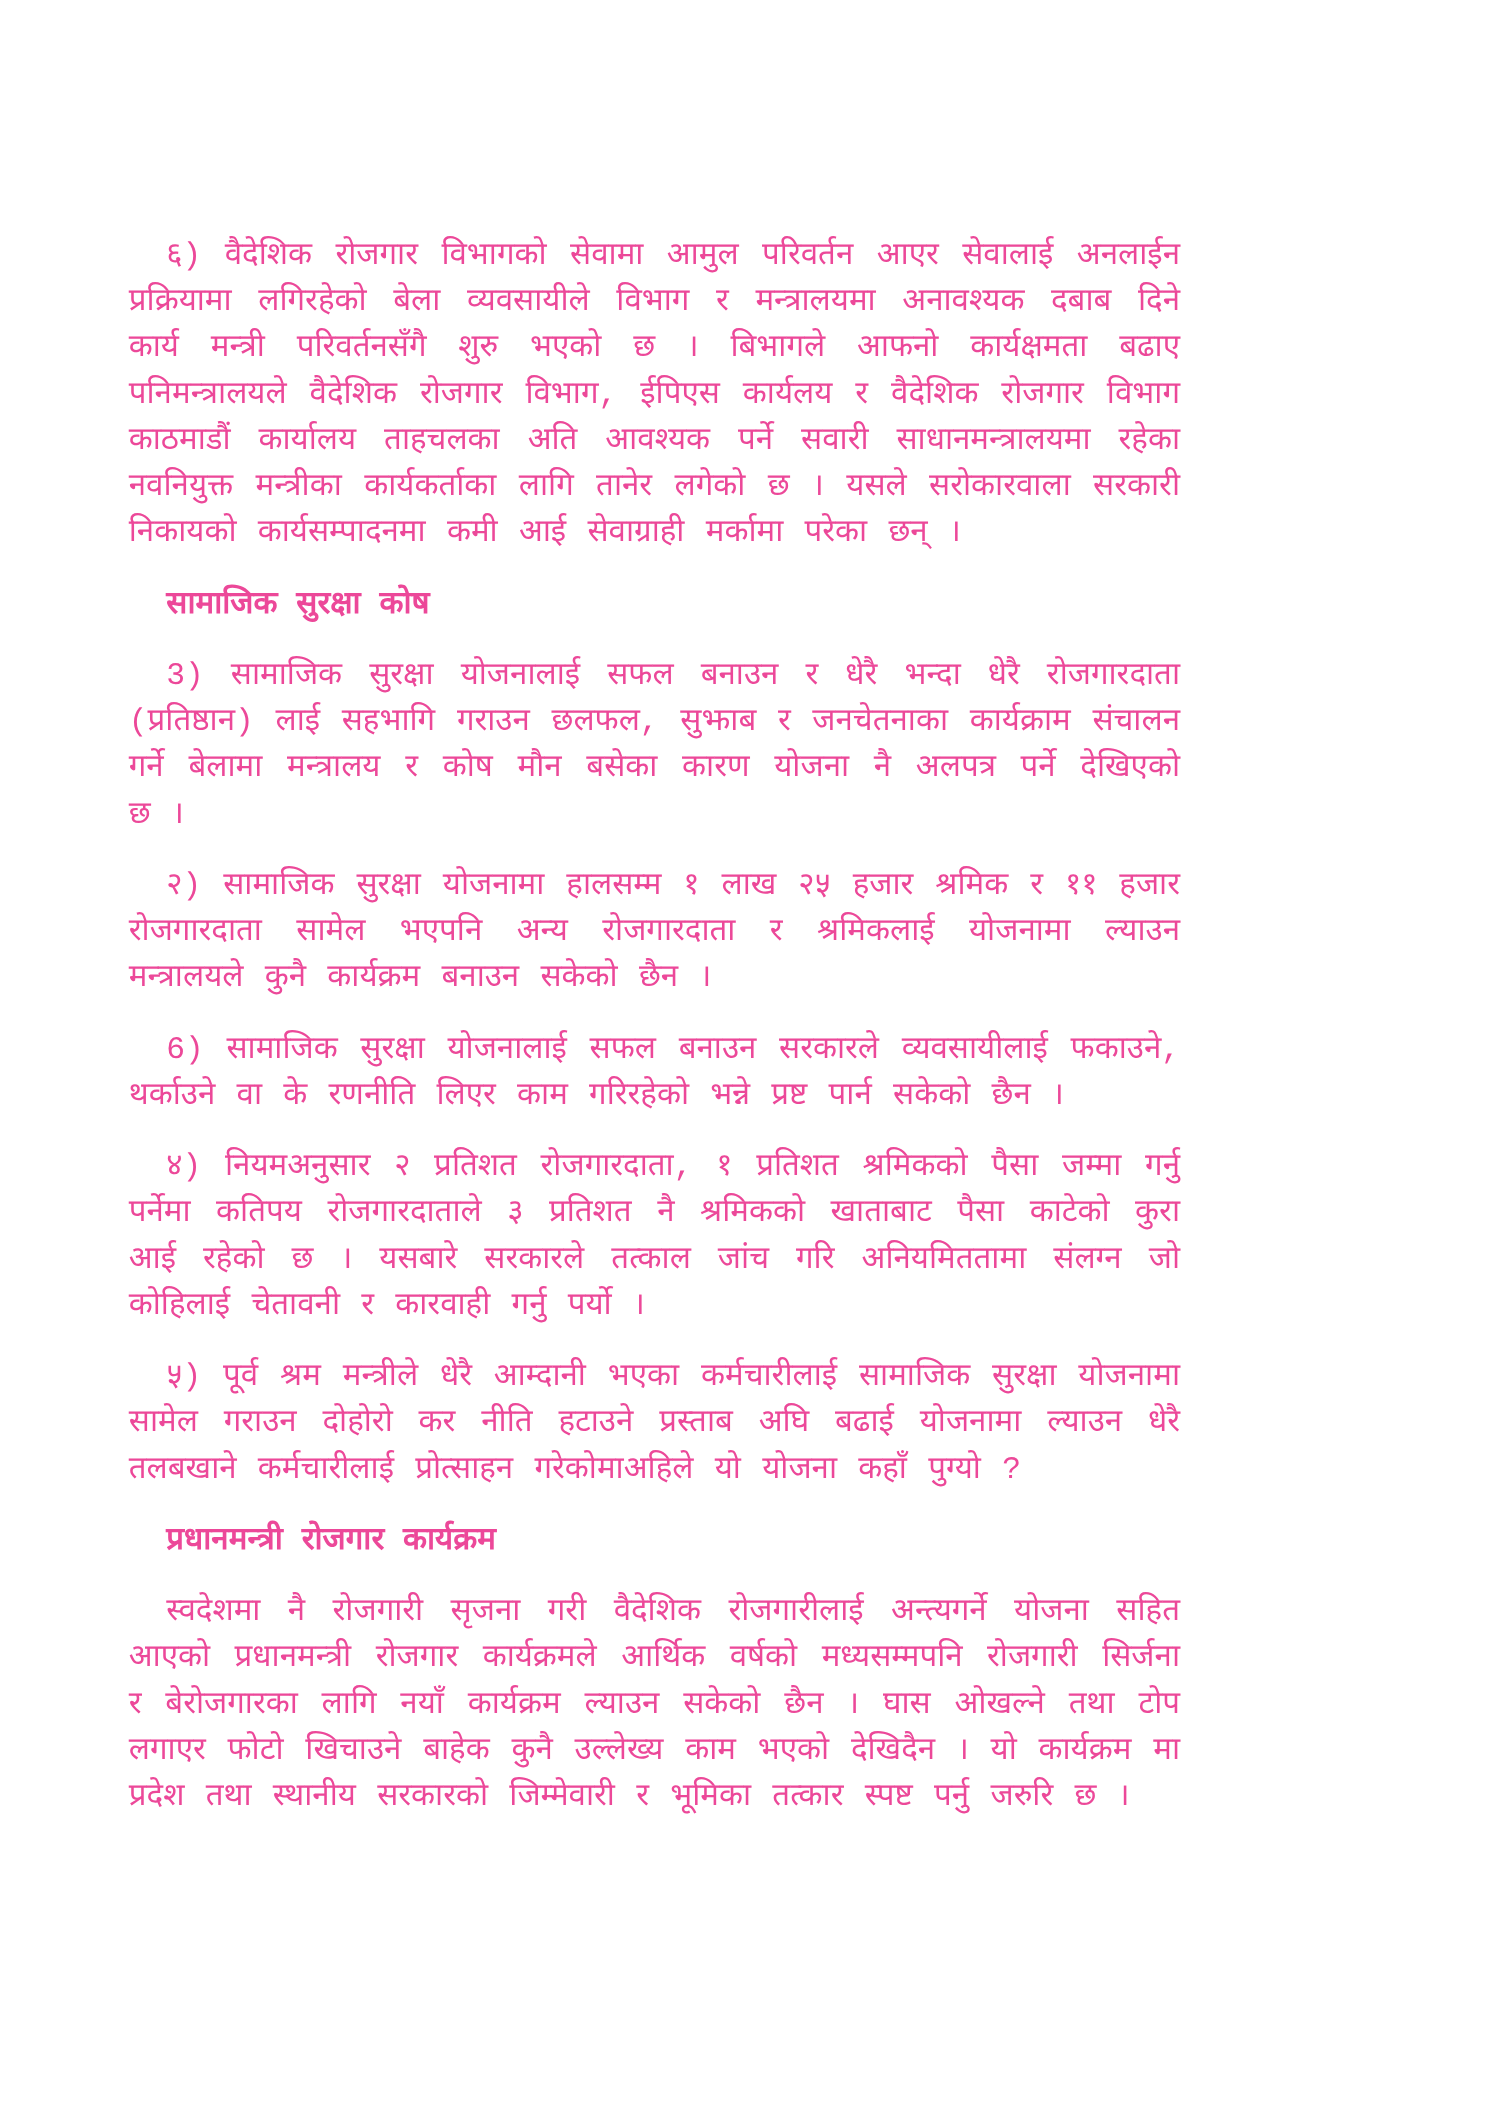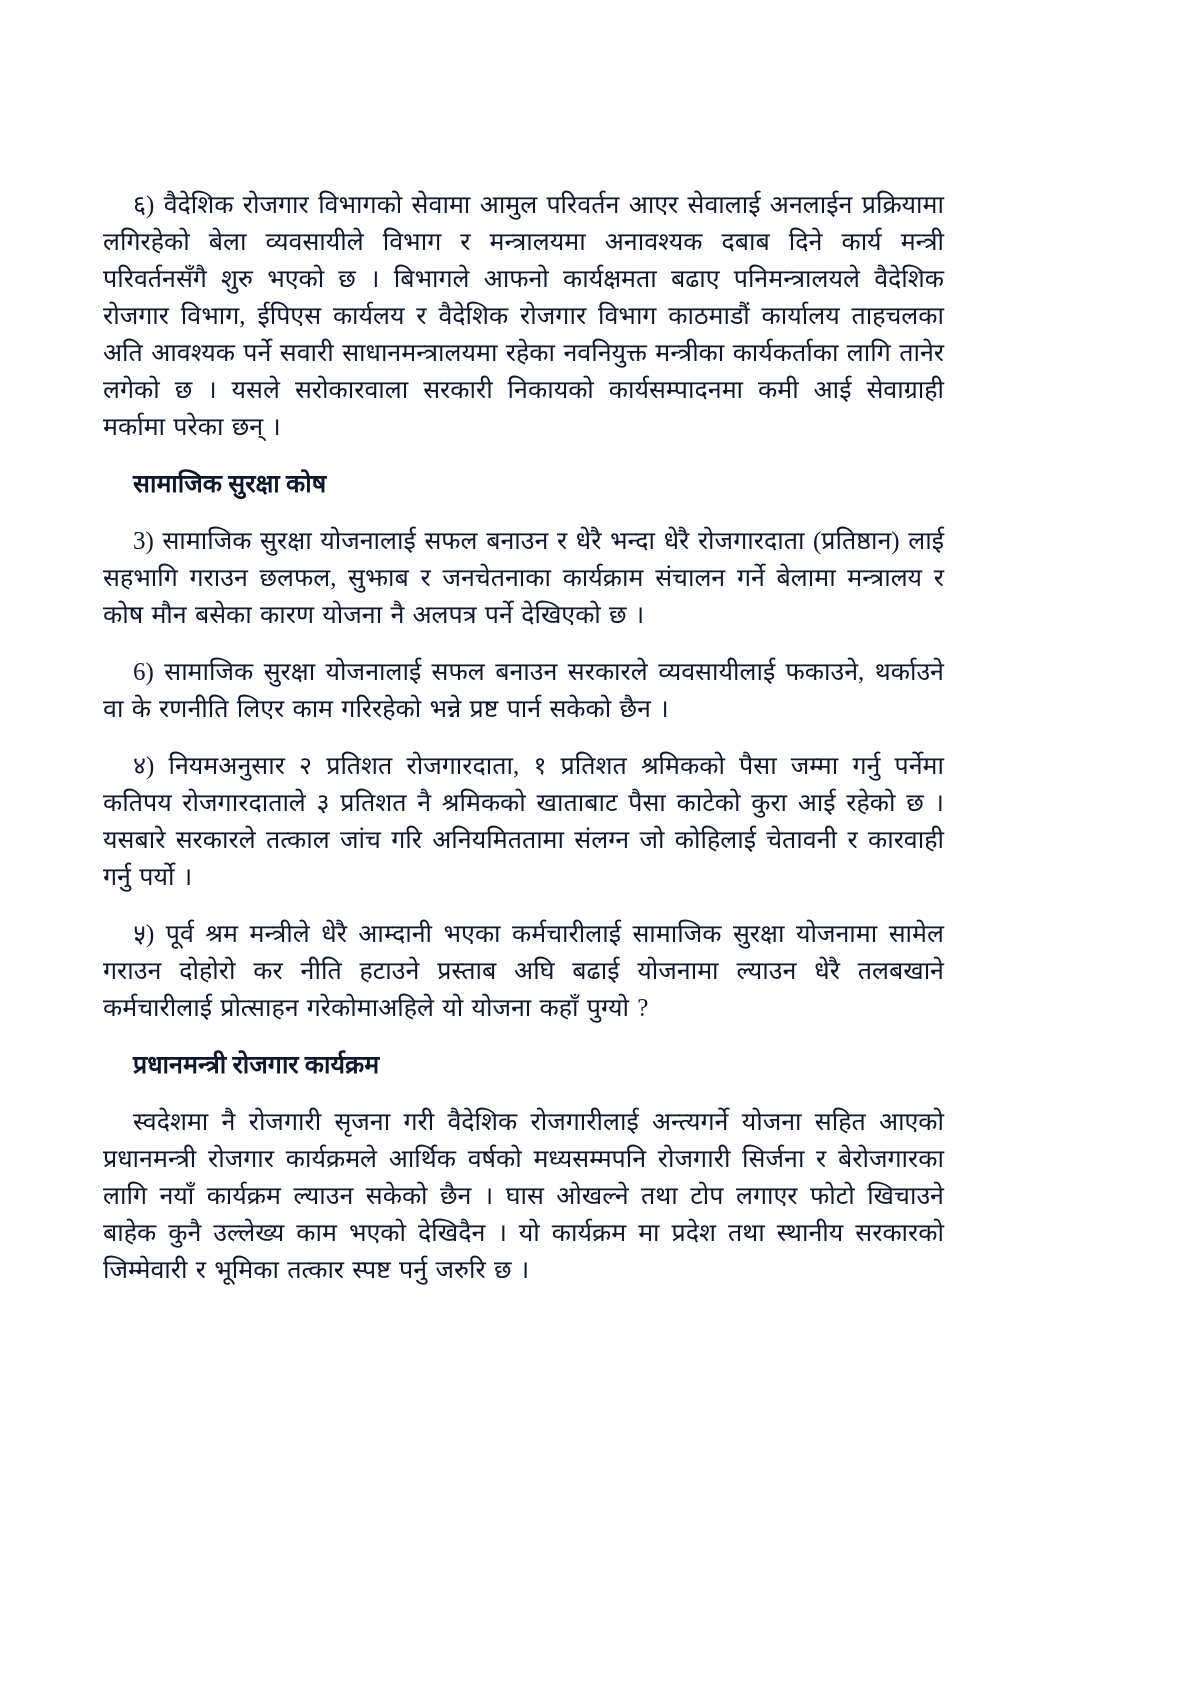--- a/index.html
+++ b/index.html
@@ -5,22 +5,22 @@
   html, body {
     margin: 0;
     padding: 0;
     background: #ffffff;
   }
   .page {
     position: relative;
     width: 1047px;
     height: 1698px;
     background: #ffffff;
-    color: #0f172a;
-    font-family: Liberation Serif, serif;
+    color: #ec4899;
+    font-family: Liberation Mono, monospace;
     overflow: hidden;
     box-sizing: border-box;
   }
   .content {
     box-sizing: border-box;
     padding: 186px 103px 0 103px;
   }
   .para {
     font-size: 25px;
     line-height: 37px;
@@ -38,19 +38,20 @@
   }
 </style>
 </head>
 <body>
 
 <div class="page">
   <div class="content">
     <p class="para">६) वैदेशिक रोजगार विभागको सेवामा आमुल परिवर्तन आएर सेवालाई अनलाईन प्रक्रियामा लगिरहेको बेला व्यवसायीले विभाग र मन्त्रालयमा अनावश्यक दबाब दिने कार्य मन्त्री परिवर्तनसँगै शुरु भएको छ । बिभागले आफनो कार्यक्षमता बढाए पनिमन्त्रालयले वैदेशिक रोजगार विभाग, ईपिएस कार्यलय र वैदेशिक रोजगार विभाग काठमाडौं कार्यालय ताहचलका अति आवश्यक पर्ने सवारी साधानमन्त्रालयमा रहेका नवनियुक्त मन्त्रीका कार्यकर्ताका लागि तानेर लगेको छ । यसले सरोकारवाला सरकारी निकायको कार्यसम्पादनमा कमी आई सेवाग्राही मर्कामा परेका छन् ।</p>
     <h2 class="heading">सामाजिक सुरक्षा कोष</h2>
     <p class="para">3) सामाजिक सुरक्षा योजनालाई सफल बनाउन र धेरै भन्दा धेरै रोजगारदाता (प्रतिष्ठान) लाई सहभागि गराउन छलफल, सुझाब र जनचेतनाका कार्यक्राम संचालन गर्ने बेलामा मन्त्रालय र कोष मौन बसेका कारण योजना नै अलपत्र पर्ने देखिएको छ  ।</p>
+    <p class="para">२) सामाजिक सुरक्षा योजनामा हालसम्म १ लाख २५ हजार श्रमिक र ११ हजार रोजगारदाता सामेल भएपनि अन्य रोजगारदाता र श्रमिकलाई योजनामा ल्याउन मन्त्रालयले कुनै कार्यक्रम बनाउन सकेको छैन ।</p>
     <p class="para">6) सामाजिक सुरक्षा योजनालाई सफल बनाउन सरकारले व्यवसायीलाई फकाउने, थर्काउने वा के रणनीति लिएर काम गरिरहेको भन्ने प्रष्ट पार्न सकेको छैन ।</p>
     <p class="para">४) नियमअनुसार २ प्रतिशत रोजगारदाता, १ प्रतिशत श्रमिकको पैसा जम्मा गर्नु पर्नेमा कतिपय रोजगारदाताले ३ प्रतिशत नै श्रमिकको खाताबाट पैसा काटेको कुरा आई रहेको छ । यसबारे सरकारले तत्काल जांच गरि अनियमिततामा संलग्न जो कोहिलाई चेतावनी र कारवाही गर्नु पर्यो ।</p>
     <p class="para">५) पूर्व श्रम मन्त्रीले धेरै आम्दानी भएका कर्मचारीलाई सामाजिक सुरक्षा योजनामा सामेल गराउन दोहोरो कर नीति हटाउने प्रस्ताब अघि बढाई योजनामा ल्याउन धेरै तलबखाने कर्मचारीलाई प्रोत्साहन गरेकोमाअहिले यो योजना कहाँ पुग्यो ?</p>
     <h2 class="heading">प्रधानमन्त्री रोजगार कार्यक्रम</h2>
     <p class="para">स्वदेशमा नै रोजगारी सृजना गरी वैदेशिक रोजगारीलाई अन्त्यगर्ने योजना सहित आएको प्रधानमन्त्री रोजगार कार्यक्रमले आर्थिक वर्षको मध्यसम्मपनि रोजगारी सिर्जना र बेरोजगारका लागि नयाँ कार्यक्रम ल्याउन सकेको छैन । घास ओखल्ने तथा टोप लगाएर फोटो खिचाउने बाहेक कुनै उल्लेख्य काम भएको देखिदैन । यो कार्यक्रम मा प्रदेश तथा स्थानीय सरकारको जिम्मेवारी र भूमिका तत्कार स्पष्ट पर्नु जरुरि छ ।</p>
   </div>
 </div>
 
 </body></html>

